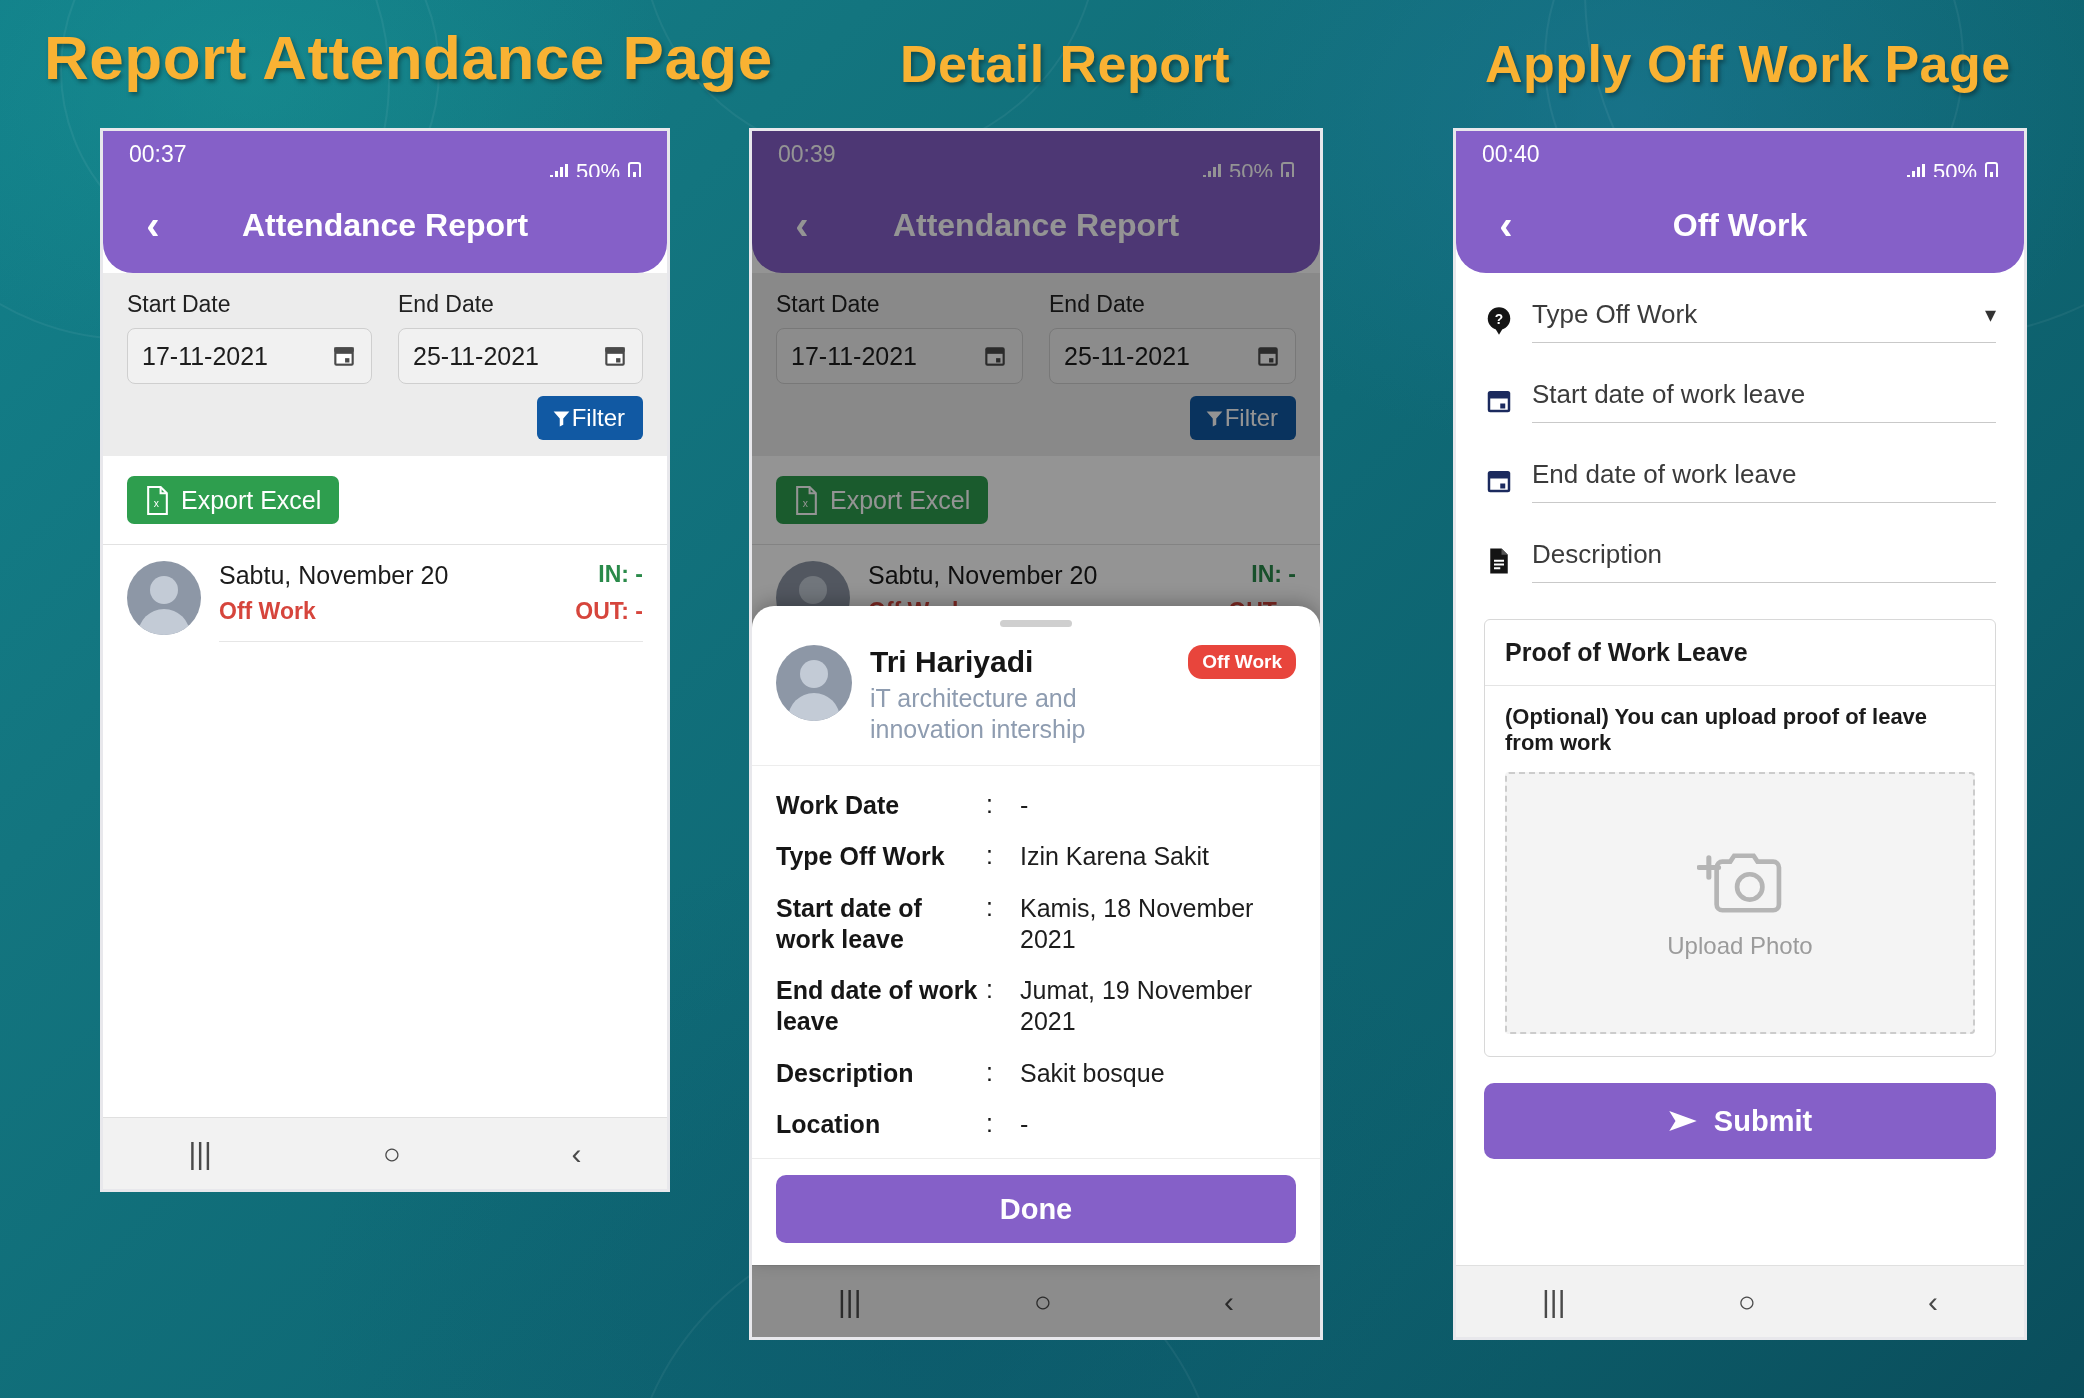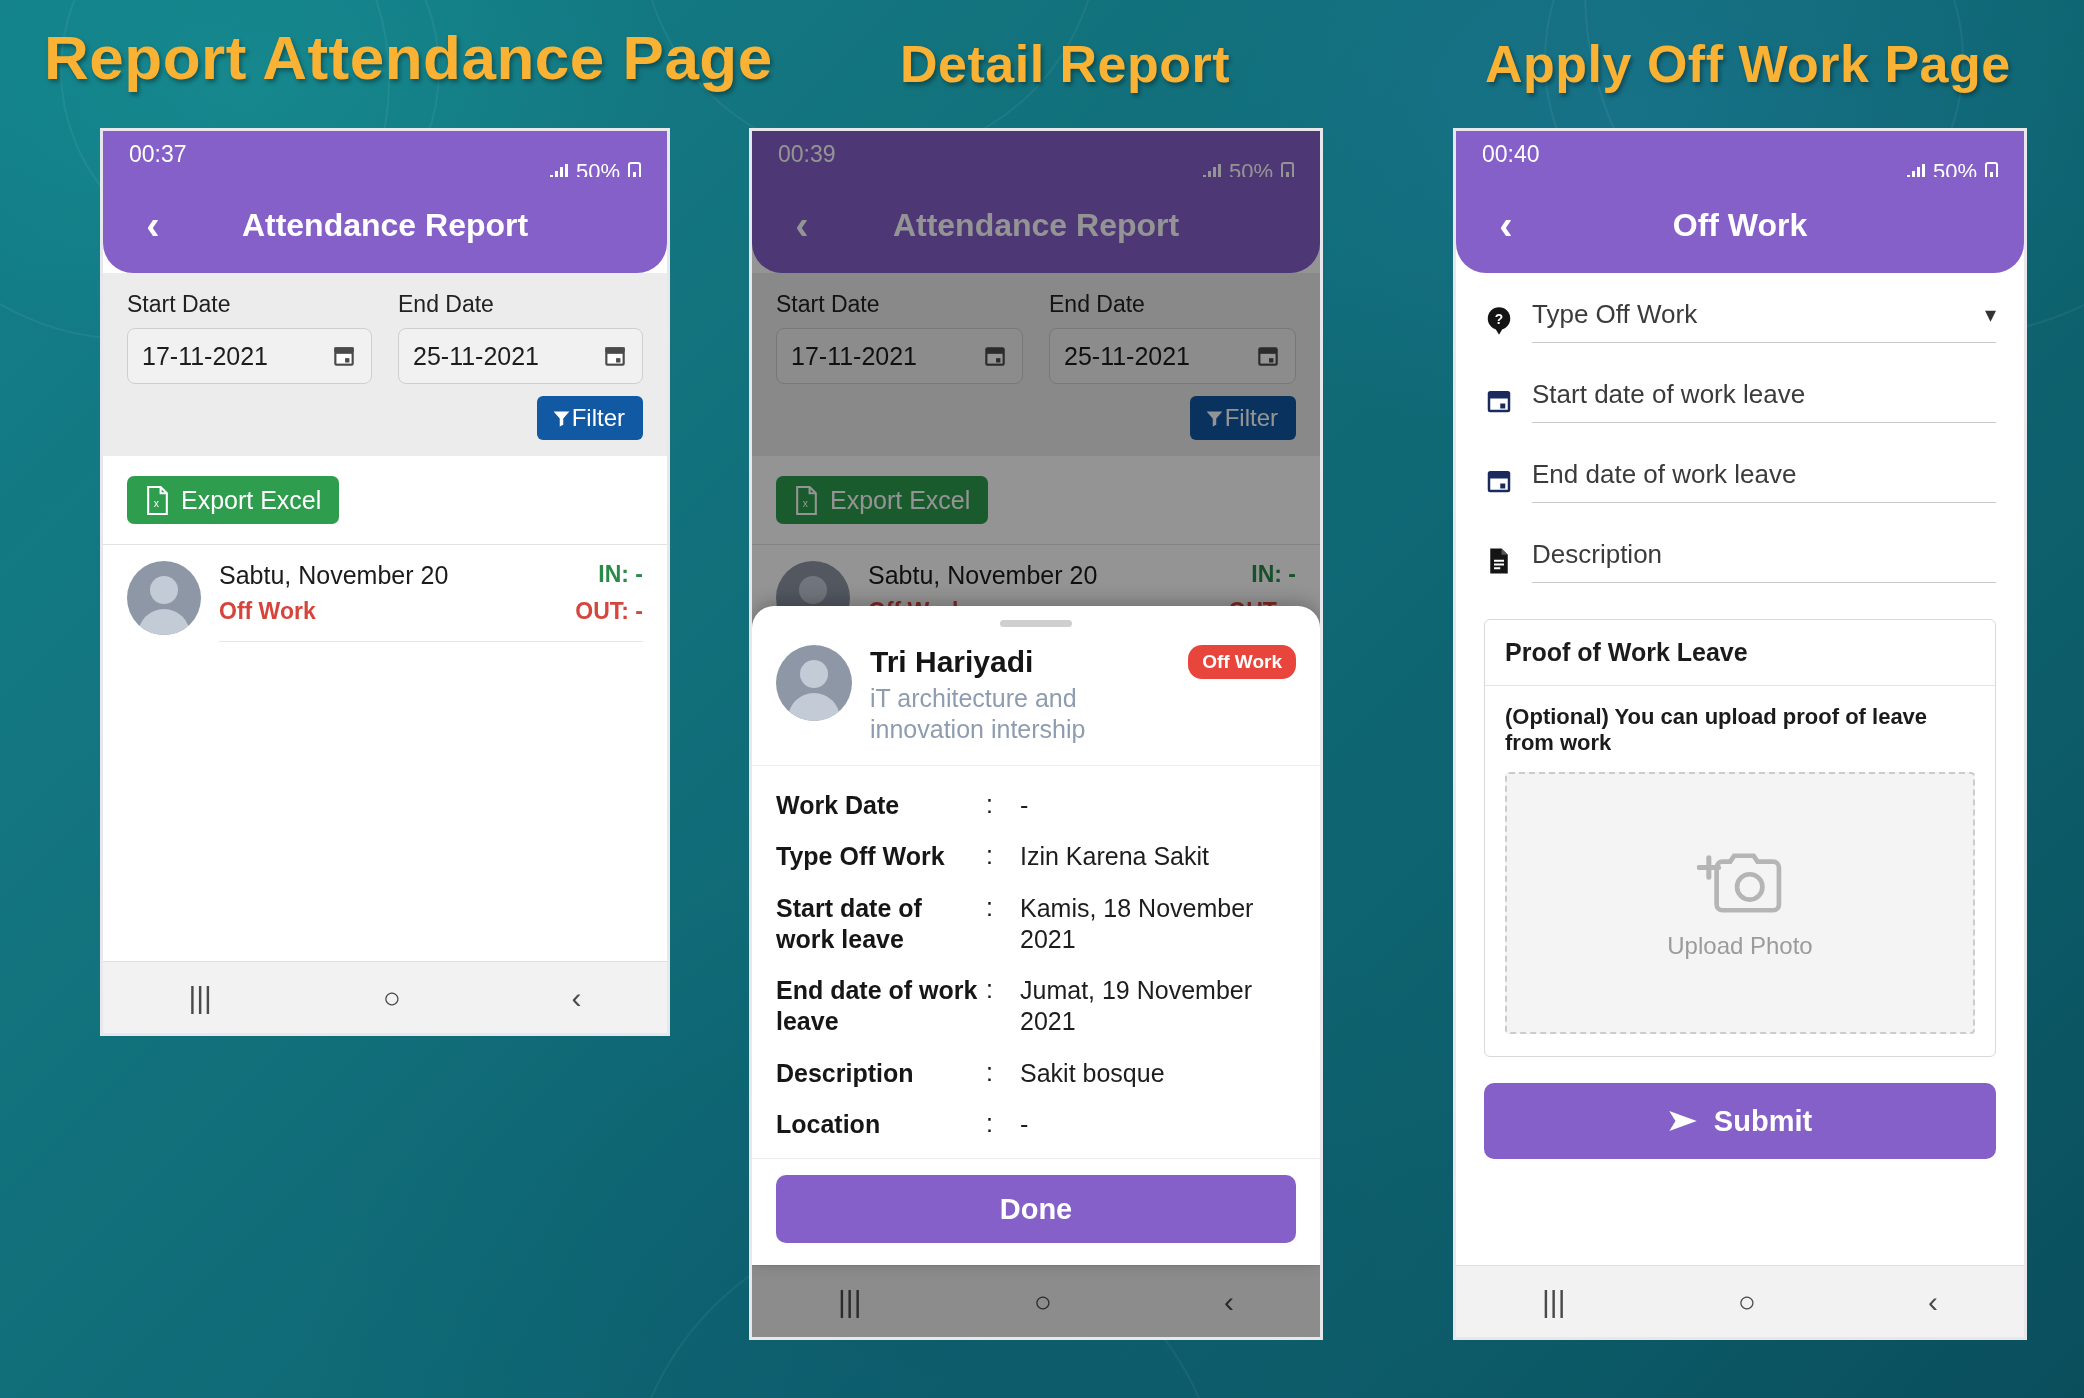--- a/index.html
+++ b/index.html
@@ -46,21 +46,21 @@
 
   
   .phone {
     position: absolute;
     background: #ffffff;
     border: 3px solid #e8e8ec;
     overflow: hidden;
     display: flex;
     flex-direction: column;
   }
-  #phone1 { left: 100px;  top: 128px; width: 570px;  height: 908px; }
+  #phone1 { left: 100px;  top: 128px; width: 570px;  height: 1064px; }
   #phone2 { left: 749px;  top: 128px; width: 574px;  height: 1212px; }
   #phone3 { left: 1453px; top: 128px; width: 574px;  height: 1212px; }
 
   .statusbar {
     background: #8560c8;
     color: #ffffff;
     height: 46px;
     display: flex;
     align-items: center;
     justify-content: space-between;

